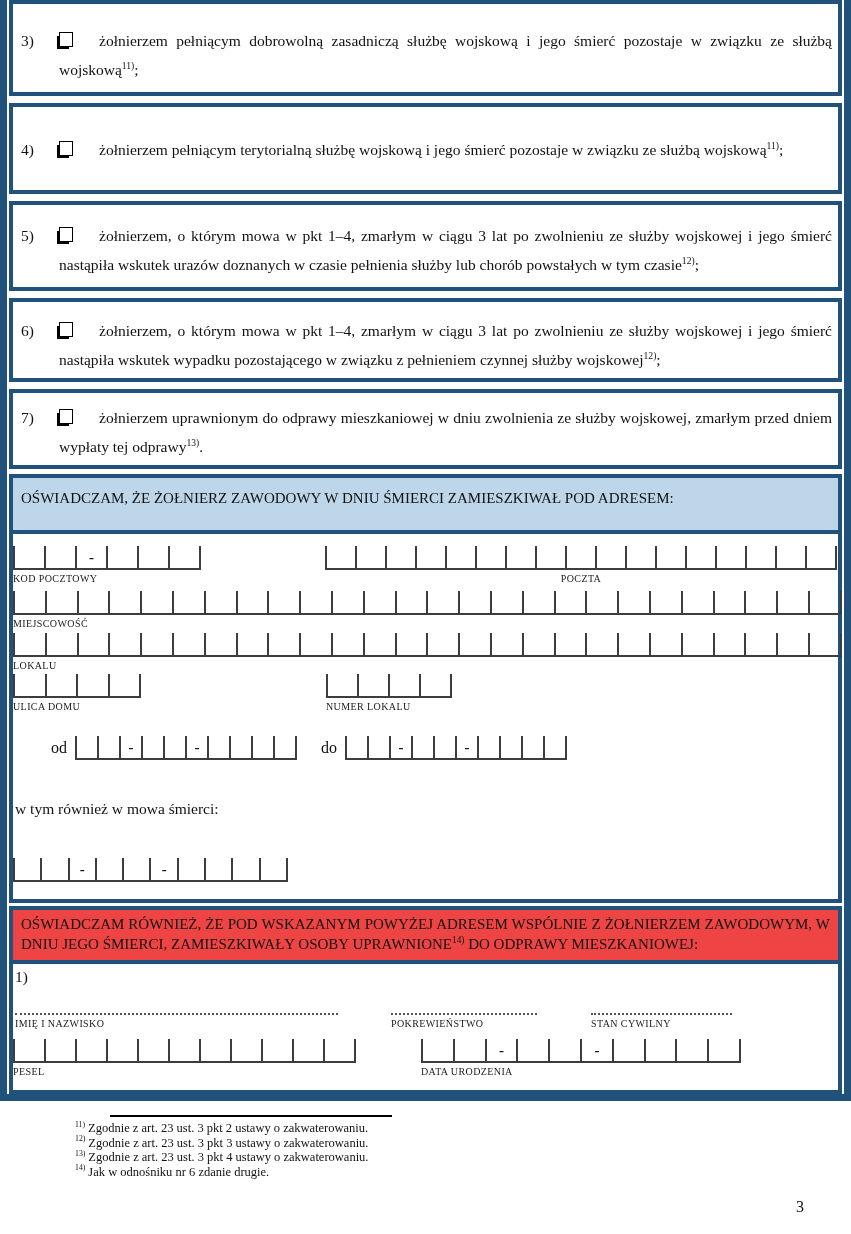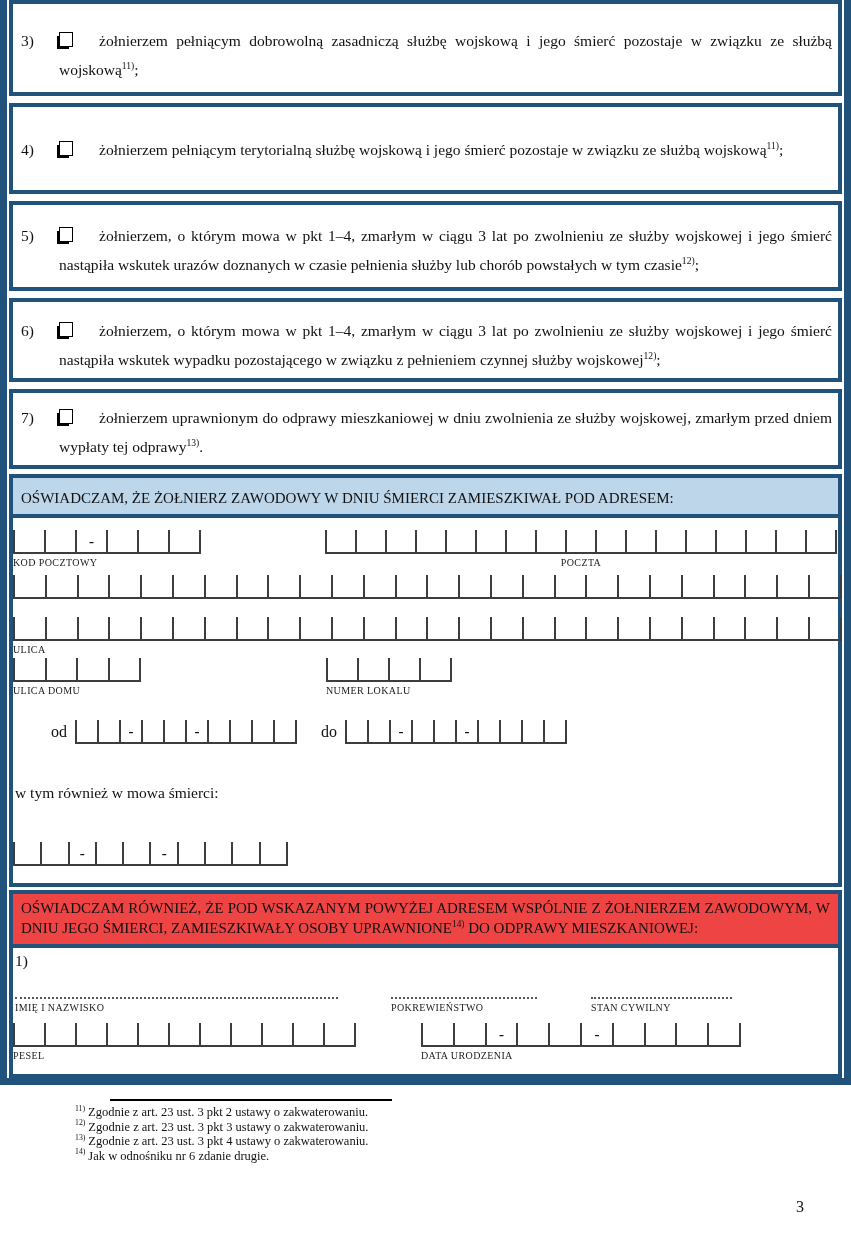--- a/index.html
+++ b/index.html
@@ -17,21 +17,21 @@
   }
   .item-row { position:relative; padding:0 6px 0 46px; text-align:justify; font-size:15.5px; line-height:29px; }
   .item-num { position:absolute; left:8px; top:0; }
   .checkbox {
     display:inline-block; width:12px; height:13px; border:1.6px solid #000; background:#fff;
     box-shadow:-3px 3px 0 -1px #000; margin-right:26px; vertical-align:-1px;
   }
   sup { font-size:0.62em; line-height:0; }
   
   .strip { box-sizing:border-box; border-bottom:4px solid #20527c; font-size:15px; }
-  .strip1 { background:#bdd6ea; height:40px; line-height:40px; padding:0 8px; white-space:nowrap; overflow:hidden; }
+  .strip1 { background:#bdd6ea; height:56px; line-height:40px; padding:0 8px; white-space:nowrap; overflow:hidden; }
   .strip2 { background:#ef4444; padding:4px 8px 6px 8px; line-height:20px; text-align:justify; }
   
   .comb { display:flex; width:max-content; border-left:2px solid #3d3d3d; border-bottom:2px solid #3d3d3d; height:24px; box-sizing:border-box; }
   .comb .cell { width:var(--cw,31px); box-sizing:border-box; border-right:2px solid #3d3d3d; height:22px; line-height:22px; text-align:center; font-weight:bold; font-size:15px; }
   .comb-label { font-size:10px; letter-spacing:0.4px; margin-top:3px; color:#1a1a1a; }
   .addr-body { position:relative; height:365px; }
   .abs { position:absolute; }
   .period-row { display:flex; align-items:flex-end; }
   .period-label { font-size:16px; line-height:24px; margin:0 8px 0 0; }
   .period-label.to { margin-left:24px; }
@@ -142,20 +142,21 @@
             <span class="cell"></span>
             <span class="cell"></span>
             <span class="cell"></span>
             <span class="cell"></span>
             <span class="cell"></span>
             <span class="cell"></span>
             <span class="cell"></span>
             <span class="cell"></span>
             <span class="cell"></span>
           </div>
+        <div class="comb-label">MIEJSCOWOŚĆ</div>
       </div>
 
       <div class="abs" style="top:99px;left:0;">
         <div class="comb" style="--cw:31.8px;">
             <span class="cell"></span>
             <span class="cell"></span>
             <span class="cell"></span>
             <span class="cell"></span>
             <span class="cell"></span>
             <span class="cell"></span>
@@ -173,21 +174,21 @@
             <span class="cell"></span>
             <span class="cell"></span>
             <span class="cell"></span>
             <span class="cell"></span>
             <span class="cell"></span>
             <span class="cell"></span>
             <span class="cell"></span>
             <span class="cell"></span>
             <span class="cell"></span>
           </div>
-        <div class="comb-label">ULICA</div>
+        <div class="comb-label">LOKALU</div>
       </div>
 
       <div class="abs" style="top:140px;left:0;">
         <div class="comb" style="--cw:31.5px;">
             <span class="cell"></span>
             <span class="cell"></span>
             <span class="cell"></span>
             <span class="cell"></span>
           </div>
         <div class="comb-label">ULICA DOMU</div>

